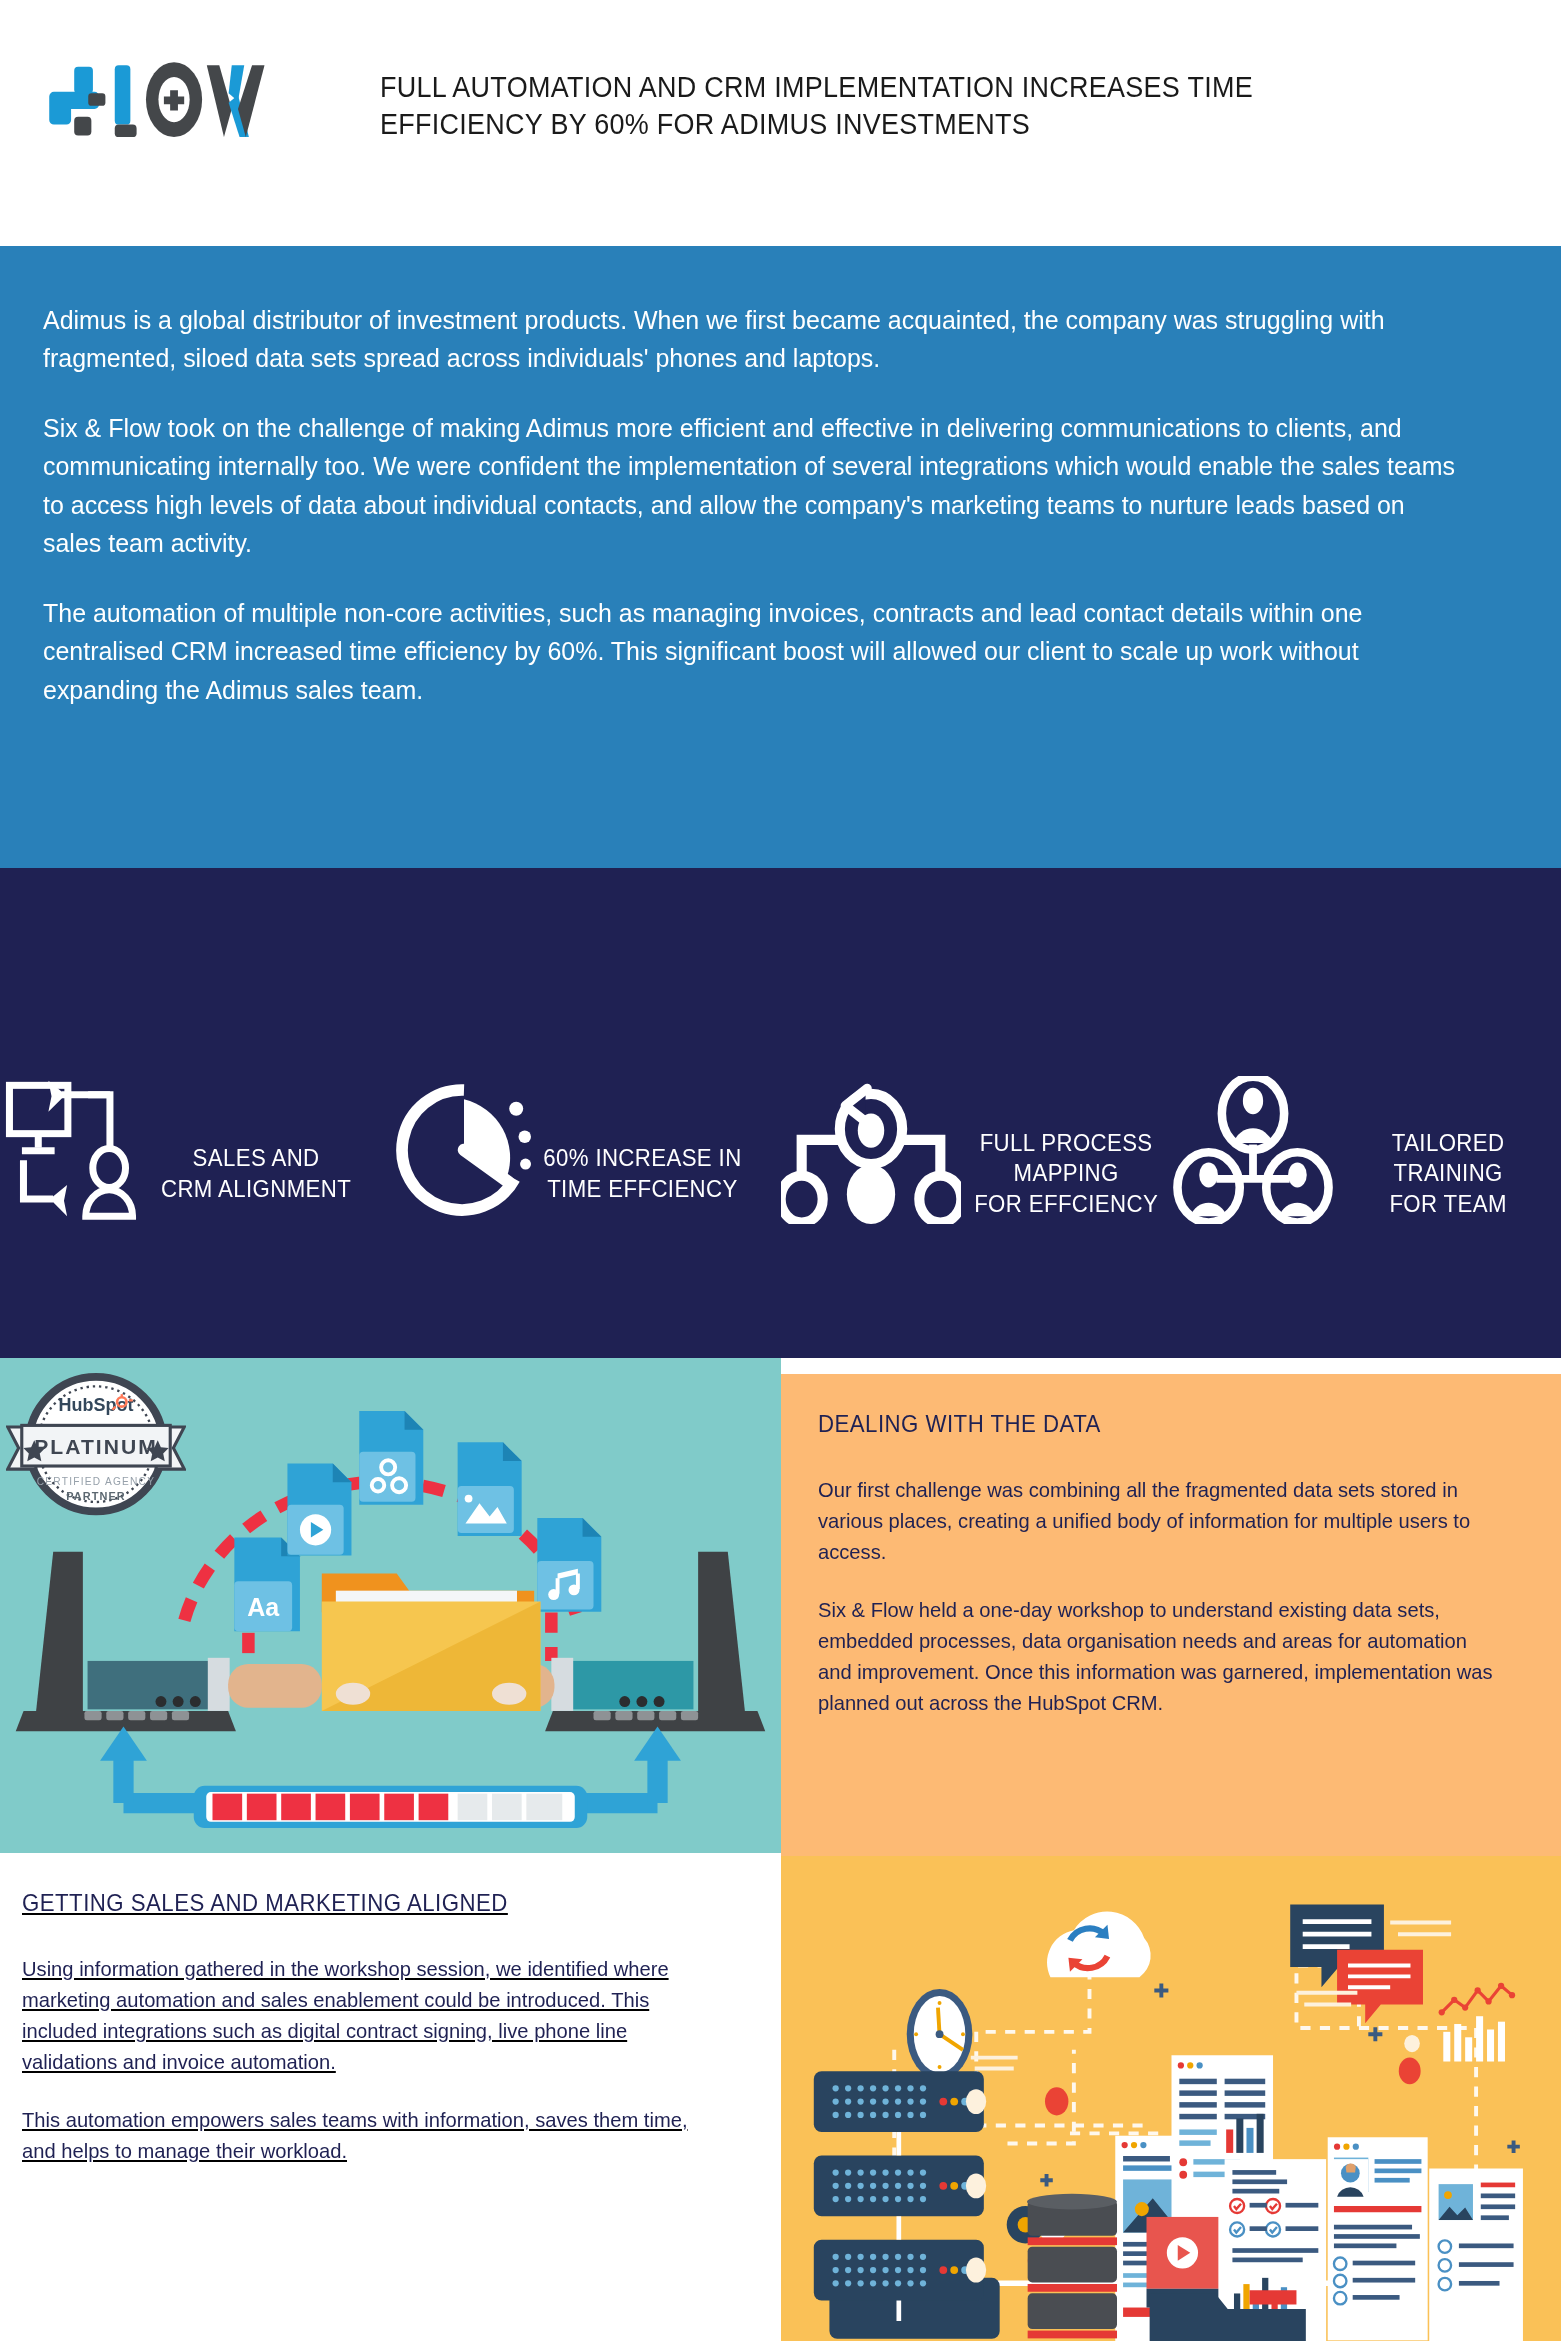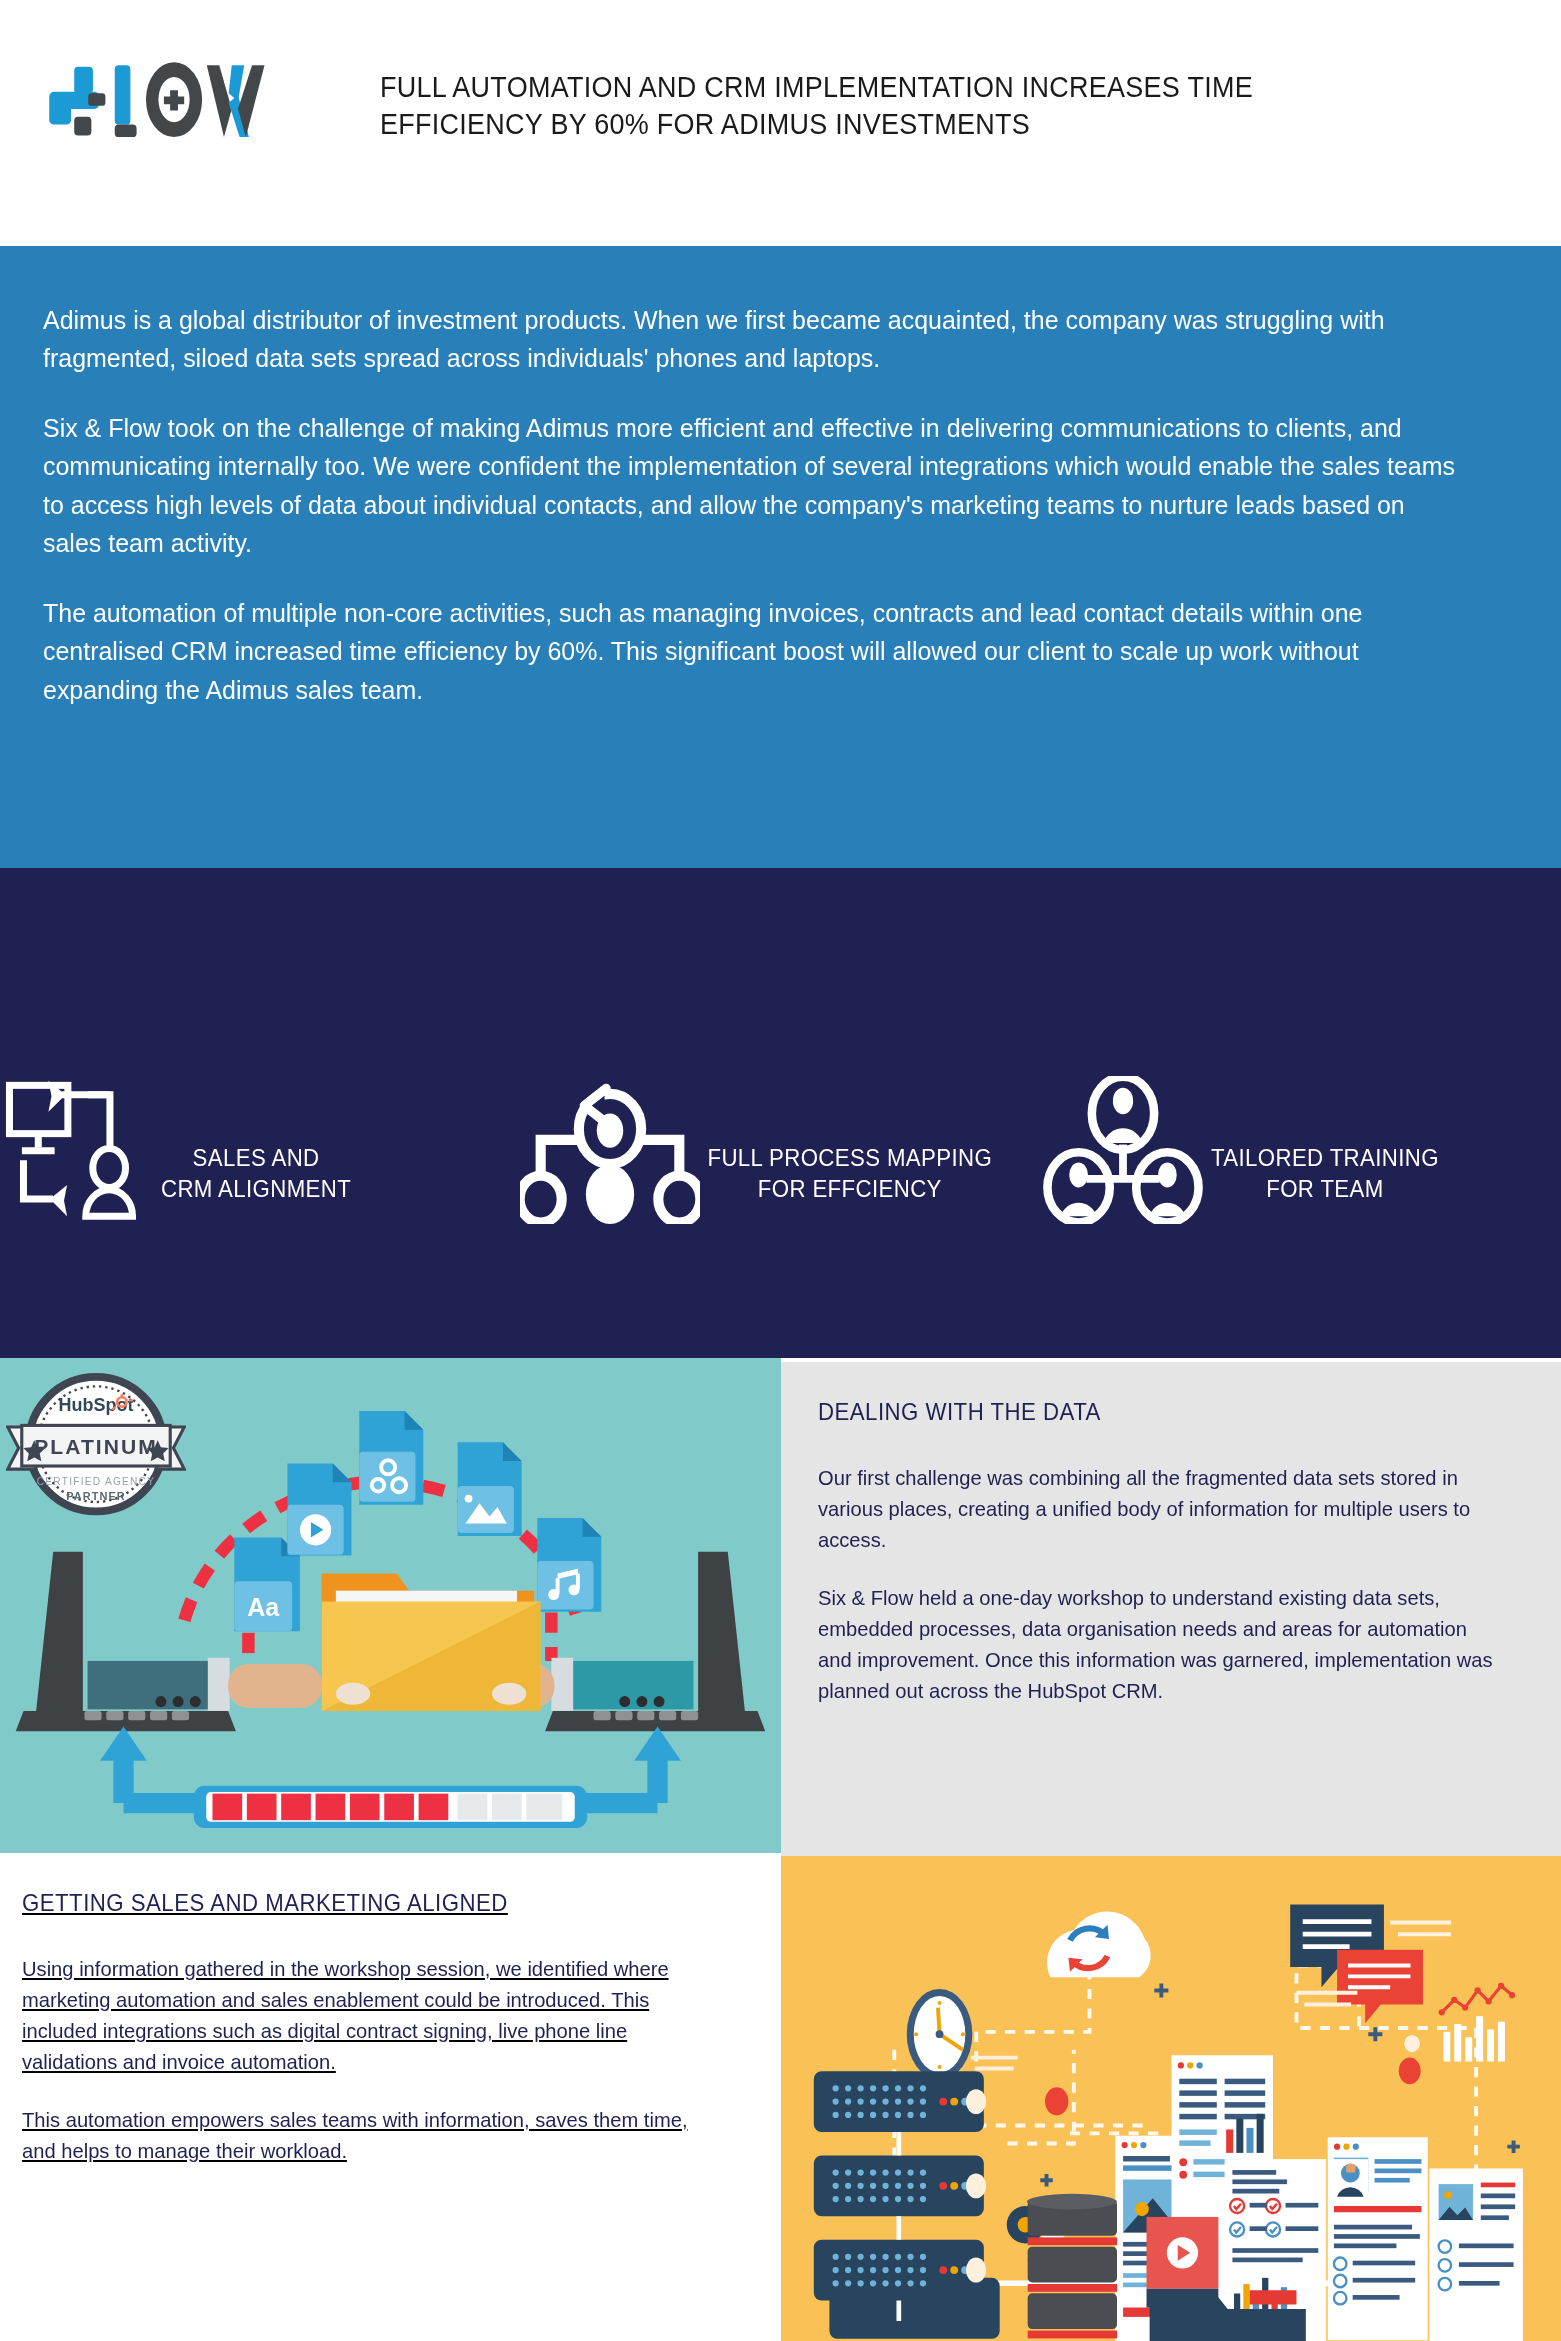--- a/index.html
+++ b/index.html
@@ -38,21 +38,21 @@
   .icon-art { height:148px; display:flex; align-items:center; justify-content:center; }
   .icon-label {
     margin-top:47px; text-align:center; color:#ffffff; font-size:23.4px; line-height:1.3;
     letter-spacing:0.4px; font-family:"Liberation Sans Narrow","Liberation Sans",sans-serif;
     transform:scaleX(.95);
   }
 
   
   .teal-row { position:absolute; left:0; top:1358px; width:1561px; height:495px; }
   .teal-panel { position:absolute; left:0; top:0; width:781px; height:495px; background:#80cbc9; overflow:hidden; }
-  .data-panel { position:absolute; left:781px; top:4px; width:781px; height:495px; background:#e5e5e5; }
+  .data-panel { position:absolute; left:781px; top:16px; width:781px; height:495px; background:#fdba74; }
   .data-inner { position:absolute; left:37px; top:37px; width:710px; }
   .sec-head {
     color:#1f2153; font-size:23.4px; letter-spacing:0.5px; margin-bottom:36px;
     font-family:"Liberation Sans Narrow","Liberation Sans",sans-serif; transform:scaleX(.95);
     transform-origin:left top;
   }
   .sec-body p {
     color:#1f2153; font-size:21px; line-height:1.48; margin-bottom:26.5px;
     font-family:"Liberation Sans Narrow","Liberation Sans",sans-serif;
     transform:scaleX(.96); transform-origin:left top;
@@ -129,20 +129,37 @@
             <path d="M110 180 a30 34 0 0 1 60 0 z"></path>
           </g>
         </svg>
       </div>
       <div class="icon-label">
         <div>SALES AND</div>
         <div>CRM ALIGNMENT</div>
       </div>
     </div>
 
+    <div class="icon-cell">
+      <div class="icon-art">
+        <svg width="148" height="148" viewBox="0 0 190 190">
+          <path d="M95 18 A77 77 0 1 0 160 132" fill="none" stroke="#ffffff" stroke-width="15"></path>
+          <path d="M95 95 L95 25" stroke="#ffffff" stroke-width="0" fill="none"></path>
+          <path d="M95 30 L95 95 L150 130 A77 77 0 0 0 95 30 Z" fill="#ffffff"></path>
+          <path d="M95 95 L152 136" stroke="#ffffff" stroke-width="16" stroke-linecap="round"></path>
+          <circle cx="162" cy="42" r="9" fill="#ffffff"></circle>
+          <circle cx="173" cy="78" r="8" fill="#ffffff"></circle>
+          <circle cx="174" cy="113" r="7" fill="#ffffff"></circle>
+        </svg>
+      </div>
+      <div class="icon-label">
+        <div>60% INCREASE IN</div>
+        <div>TIME EFFCIENCY</div>
+      </div>
+    </div>
 
     <div class="icon-cell">
       <div class="icon-art">
         <svg width="180" height="148" viewBox="0 0 230 190">
           <g fill="none" stroke="#ffffff" stroke-width="13" stroke-linecap="round">
             <path d="M26 122 v-40 h46"></path>
             <path d="M204 122 v-40 h-46"></path>
             <ellipse cx="115" cy="68" rx="40" ry="45"></ellipse>
           </g>
           <path d="M108 20 l-26 20 l26 20 z" fill="#1f2153"></path>

